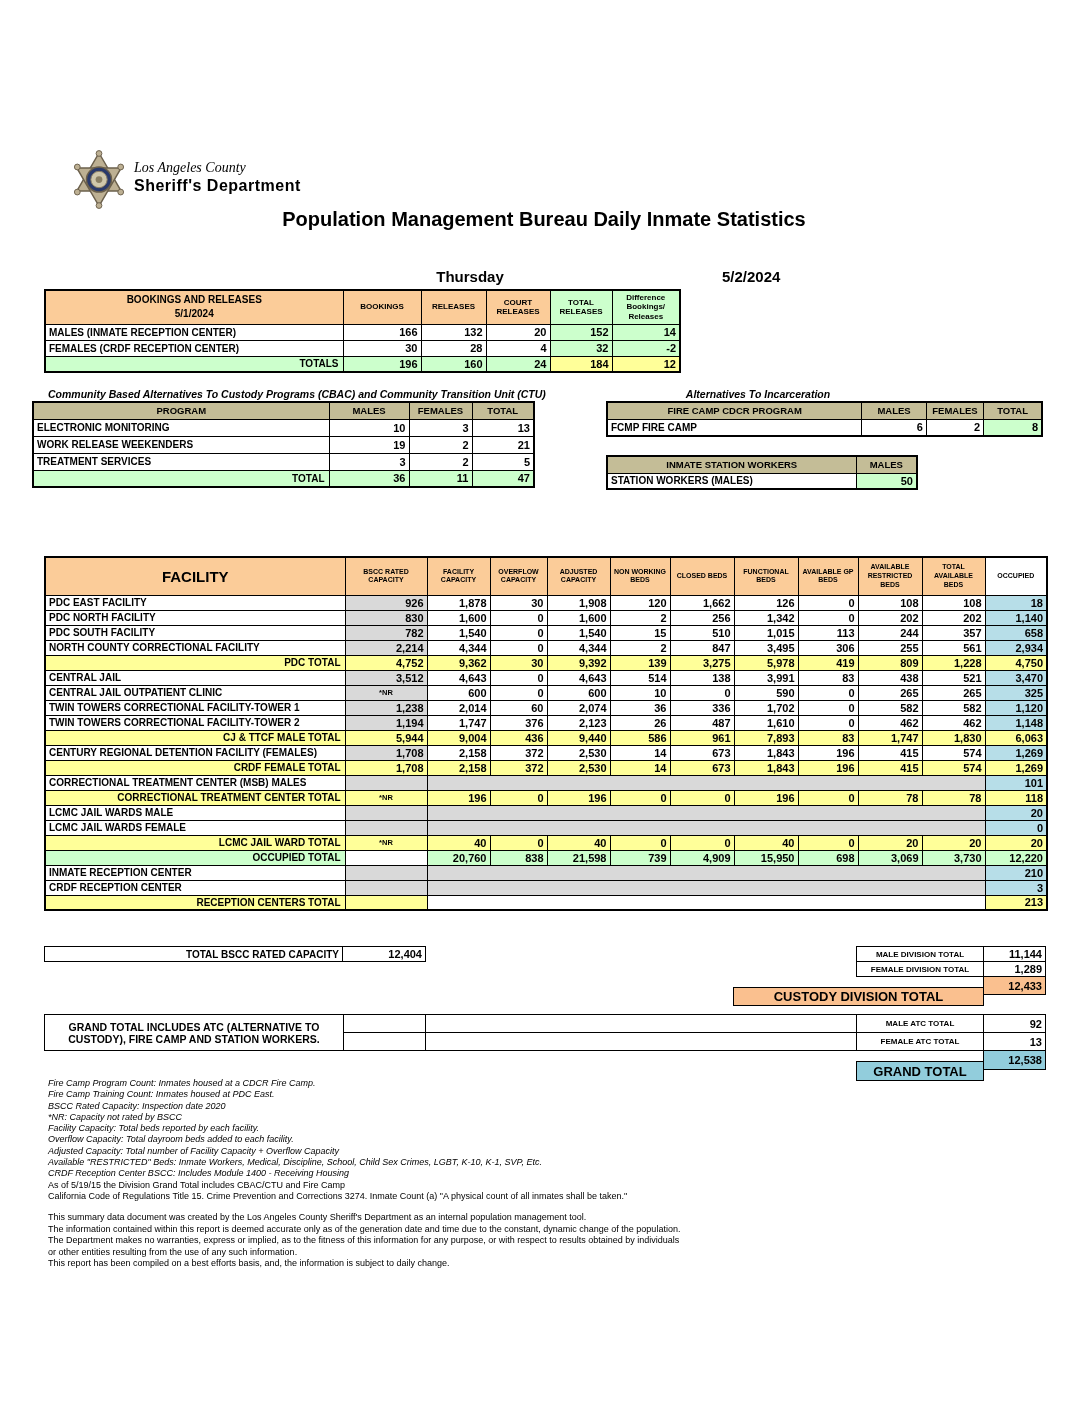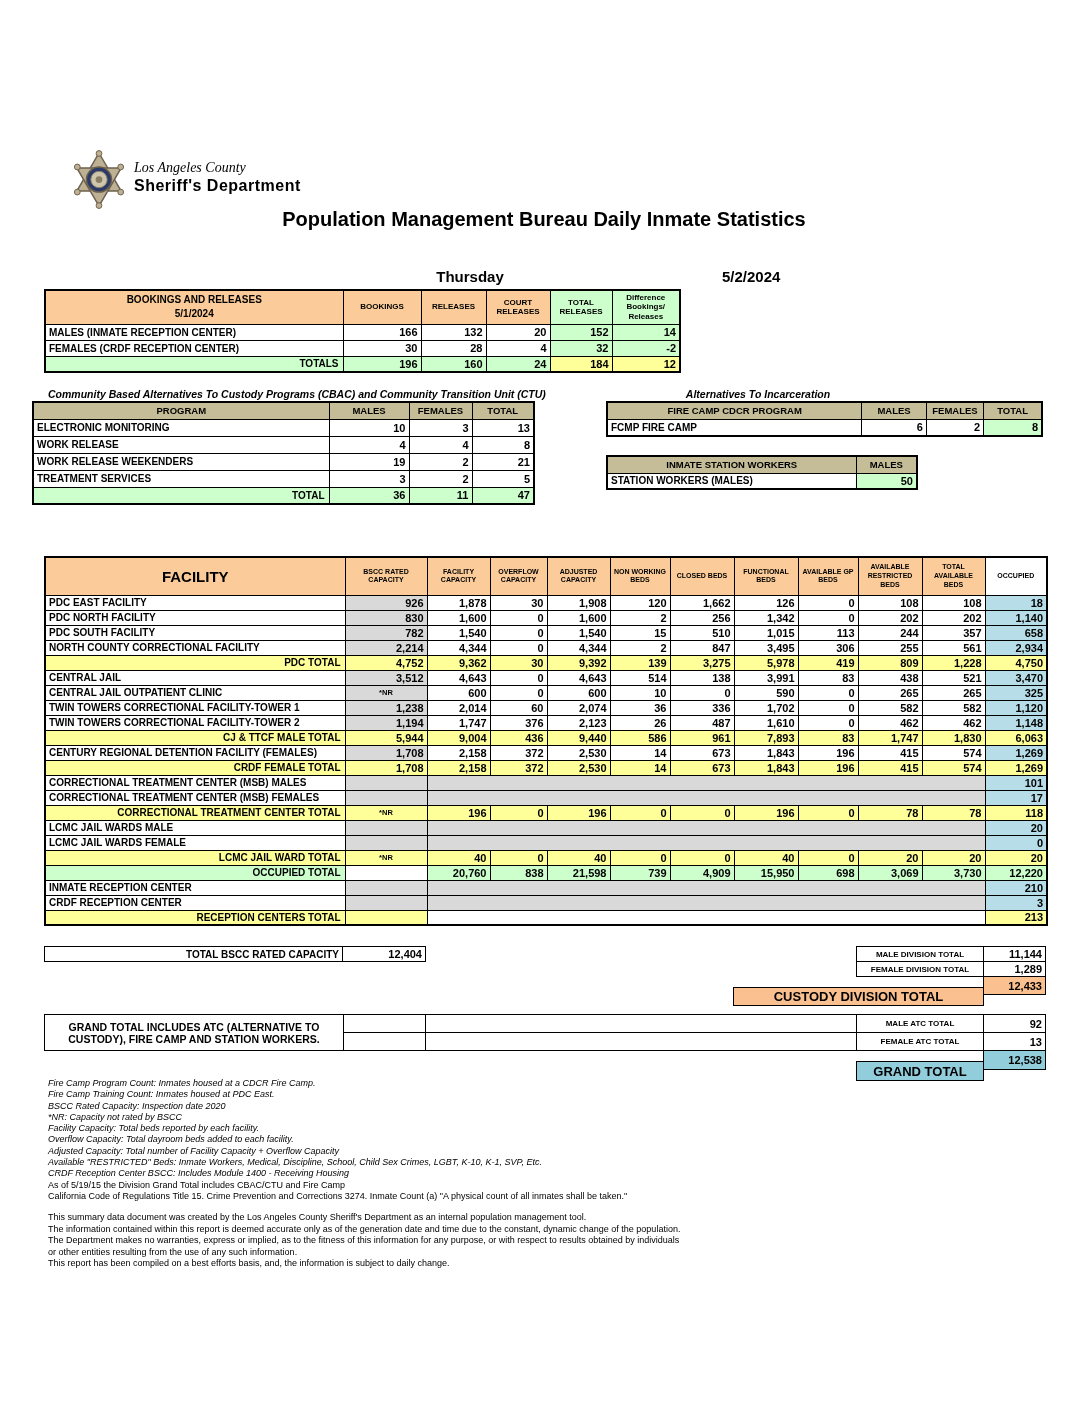--- a/index.html
+++ b/index.html
@@ -161,26 +161,20 @@
     </tr>
   </thead>
   <tbody id="cbac-body">
       <tr>
         <td class="lbl bg-white">ELECTRONIC MONITORING</td>
         <td class="num bg-white">10</td>
         <td class="num bg-white">3</td>
         <td class="num bg-white">13</td>
       </tr>
       <tr>
-        <td class="lbl bg-white">WORK RELEASE</td>
-        <td class="num bg-white">4</td>
-        <td class="num bg-white">4</td>
-        <td class="num bg-white">8</td>
-      </tr>
-      <tr>
         <td class="lbl bg-white">WORK RELEASE WEEKENDERS</td>
         <td class="num bg-white">19</td>
         <td class="num bg-white">2</td>
         <td class="num bg-white">21</td>
       </tr>
       <tr>
         <td class="lbl bg-white">TREATMENT SERVICES</td>
         <td class="num bg-white">3</td>
         <td class="num bg-white">2</td>
         <td class="num bg-white">5</td>
@@ -440,26 +434,20 @@
         <td class="num bg-yellow">196</td>
         <td class="num bg-yellow">415</td>
         <td class="num bg-yellow">574</td>
         <td class="num bg-yellow">1,269</td>
       </tr>
       <tr>
         <td class="lbl bg-white">CORRECTIONAL TREATMENT CENTER (MSB) MALES</td>
         <td class="num bg-gray"></td>
         <td class="bg-gray" colspan="9"></td>
         <td class="num bg-blue">101</td>
-      </tr>
-      <tr>
-        <td class="lbl bg-white">CORRECTIONAL TREATMENT CENTER (MSB) FEMALES</td>
-        <td class="num bg-gray"></td>
-        <td class="bg-gray" colspan="9"></td>
-        <td class="num bg-blue">17</td>
       </tr>
       <tr class="row-total">
         <td class="lblr bg-yellow">CORRECTIONAL TREATMENT CENTER  TOTAL</td>
         <td class="num bg-yellow nr">*NR</td>
         <td class="num bg-yellow">196</td>
         <td class="num bg-yellow">0</td>
         <td class="num bg-yellow">196</td>
         <td class="num bg-yellow">0</td>
         <td class="num bg-yellow">0</td>
         <td class="num bg-yellow">196</td>

